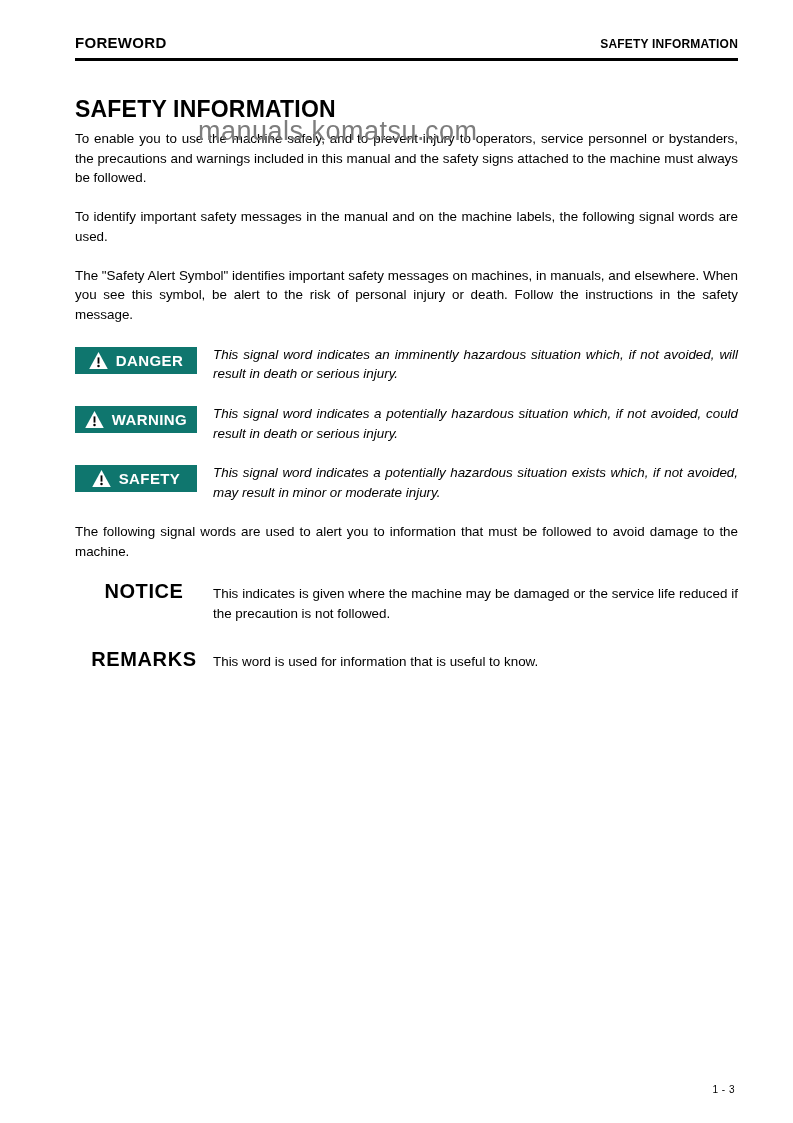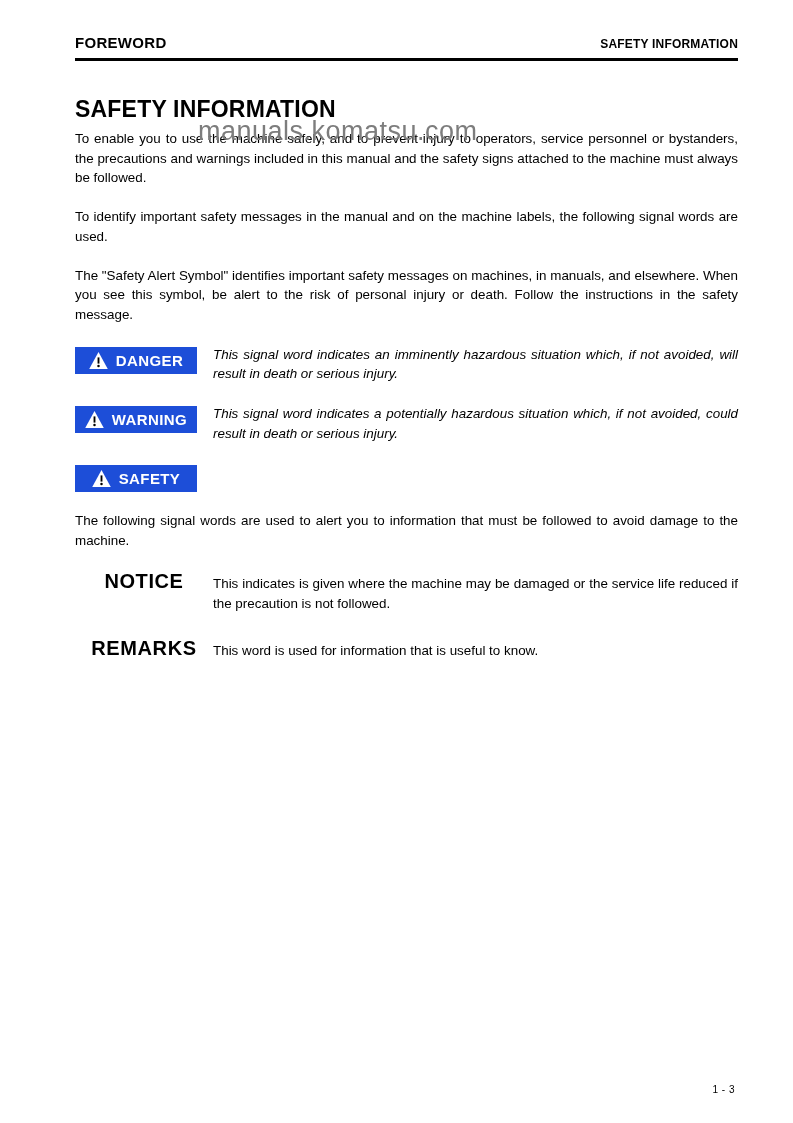--- a/index.html
+++ b/index.html
@@ -53,21 +53,21 @@
 
   .signal-row { display:flex; align-items:flex-start; margin-bottom:19px; }
   .signal-label-col { flex:0 0 138px; padding-top:3px; }
 
   .badge {
     display:flex;
     align-items:center;
     justify-content:center;
     gap:8px;
     width:122px; height:27px;
-    background:#1d4ed8;
+    background:#0f766e;
     color:#ffffff;
     font-size:15px;
     font-weight:bold;
     letter-spacing:0.4px;
   }
   .badge svg { display:block; }
 
   .signal-text {
     flex:1;
     font-size:13.4px;
@@ -159,20 +159,21 @@
           <span>
             <svg width="19" height="17" viewBox="0 0 24 22">
               <path d="M12 0 L24 22 H0 Z" fill="#ffffff"></path>
               <rect x="10.8" y="7" width="2.4" height="8" fill="#000000"></rect>
               <circle cx="12" cy="18.2" r="1.6" fill="#000000"></circle>
             </svg>
           </span>
           <span>SAFETY</span>
         </div>
       </div>
+      <div class="signal-text">This signal word indicates a potentially hazardous situation exists which, if not avoided, may result in minor or moderate injury.</div>
     </div>
 
     <p class="para">The following signal words are used to alert you to information that must be followed to avoid damage to the machine.</p>
 
     <div class="notice-row">
       <div class="notice-label-col">
         <span class="notice-label">NOTICE</span>
       </div>
       <div class="notice-text">This indicates is given where the machine may be damaged or the service life reduced if the precaution is not followed.</div>
     </div>

